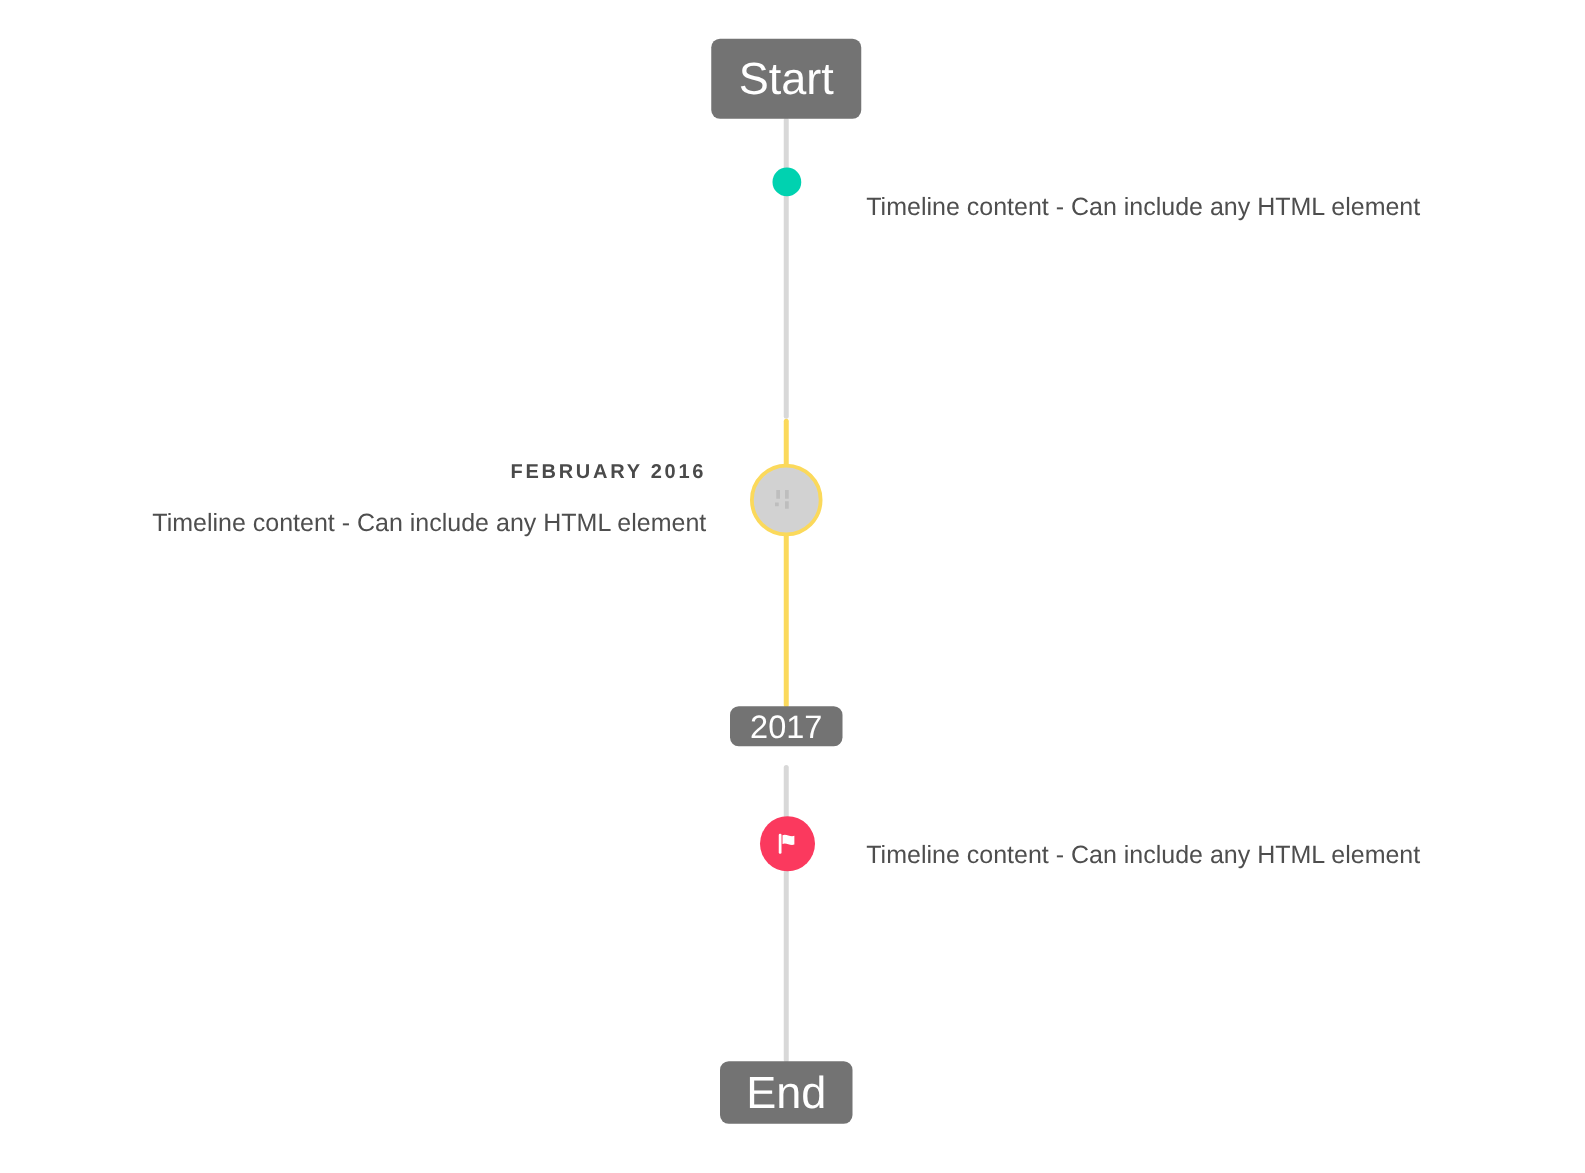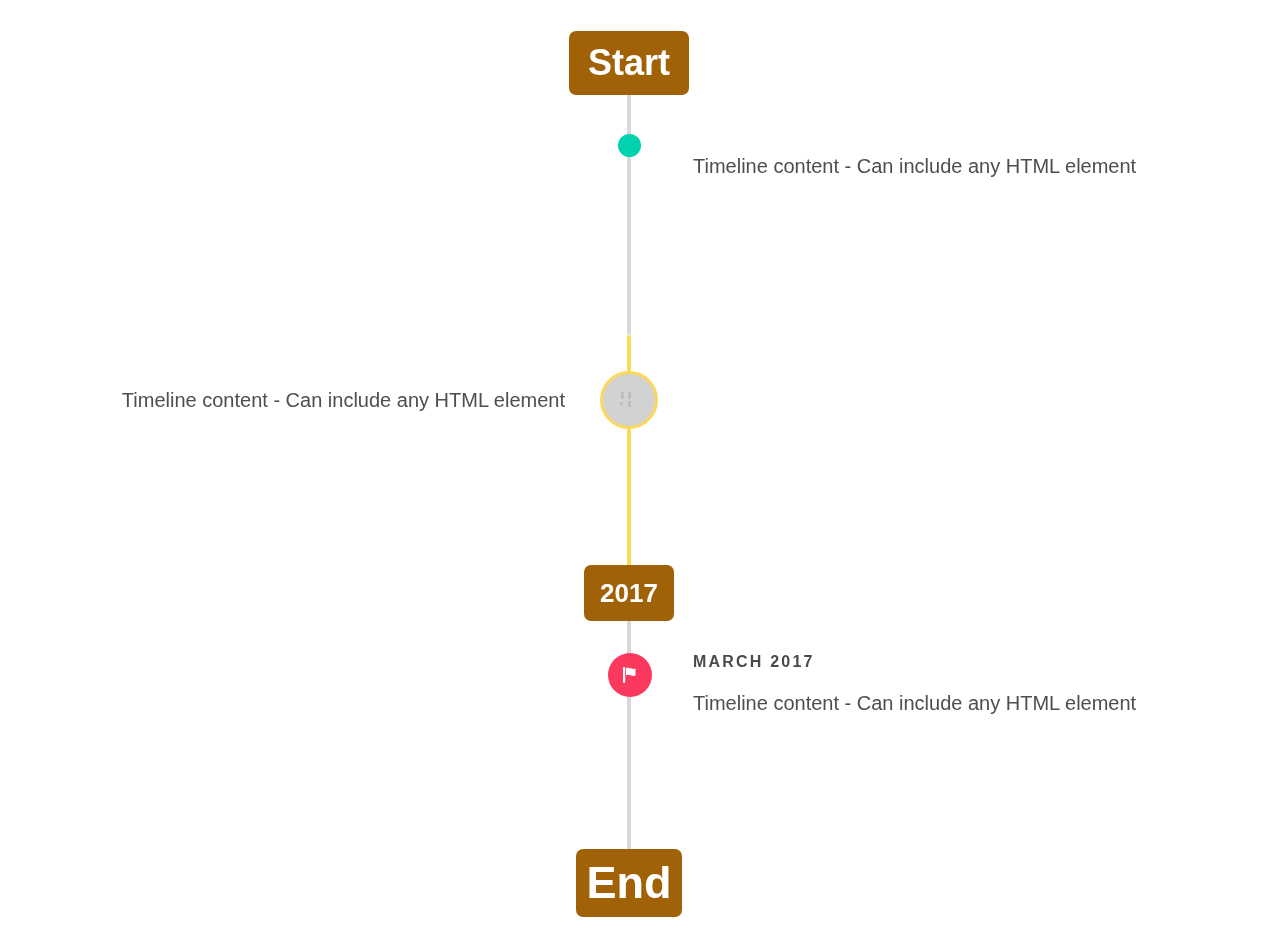--- a/index.html
+++ b/index.html
@@ -41,49 +41,49 @@
   }
   .rail-gray-bottom {
     top: 612px;
     height: 238px;
     background: #d8d8d8;
   }
 
   
   .badge {
     position: absolute;
-    background: #a16207;
+    background: #737373;
     color: #ffffff;
     border-radius: 7px;
     display: flex;
     align-items: center;
     justify-content: center;
-    font-weight: 700;
+    font-weight: 400;
     box-sizing: border-box;
   }
   .badge-start {
     left: 569px;
     top: 31px;
     width: 120px;
     height: 64px;
     font-size: 36px;
   }
   .badge-year {
     left: 584px;
     top: 565px;
     width: 90px;
-    height: 56px;
+    height: 32px;
     font-size: 26px;
   }
   .badge-end {
     left: 576px;
     top: 849px;
     width: 106px;
-    height: 68px;
-    font-size: 45px;
+    height: 50px;
+    font-size: 36px;
   }
 
   
   .marker {
     position: absolute;
     border-radius: 50%;
     box-sizing: border-box;
   }
   .marker-dot {
     left: 618px;
@@ -183,31 +183,31 @@
 
   <div class="marker marker-image">
     <span class="broken-img-glyph">
       <i class="a"></i>
         <i class="b"></i>
         <i class="c"></i>
         <i class="d"></i>
     </span>
   </div>
   <div class="entry entry-left entry-feb">
+    <div class="entry-label">FEBRUARY 2016</div>
     <div class="entry-body">Timeline content - Can include any HTML element</div>
   </div>
 
   <div class="badge badge-year">2017</div>
 
   <div class="marker marker-flag">
     <svg width="22" height="22" viewBox="0 0 22 22">
       <rect x="4" y="3" width="2.2" height="16" rx="1" fill="#ffffff"></rect>
       <path d="M7 4.2 C10 2.6 13 6 16.5 4.6 L16.5 11.6 C13 13 10 9.6 7 11.2 Z" fill="#ffffff"></path>
     </svg>
   </div>
   <div class="entry entry-right entry-mar">
-    <div class="entry-label">MARCH 2017</div>
     <div class="entry-body">Timeline content - Can include any HTML element</div>
   </div>
 
   <div class="badge badge-end">End</div>
 
 </div>
 
 </body></html>

